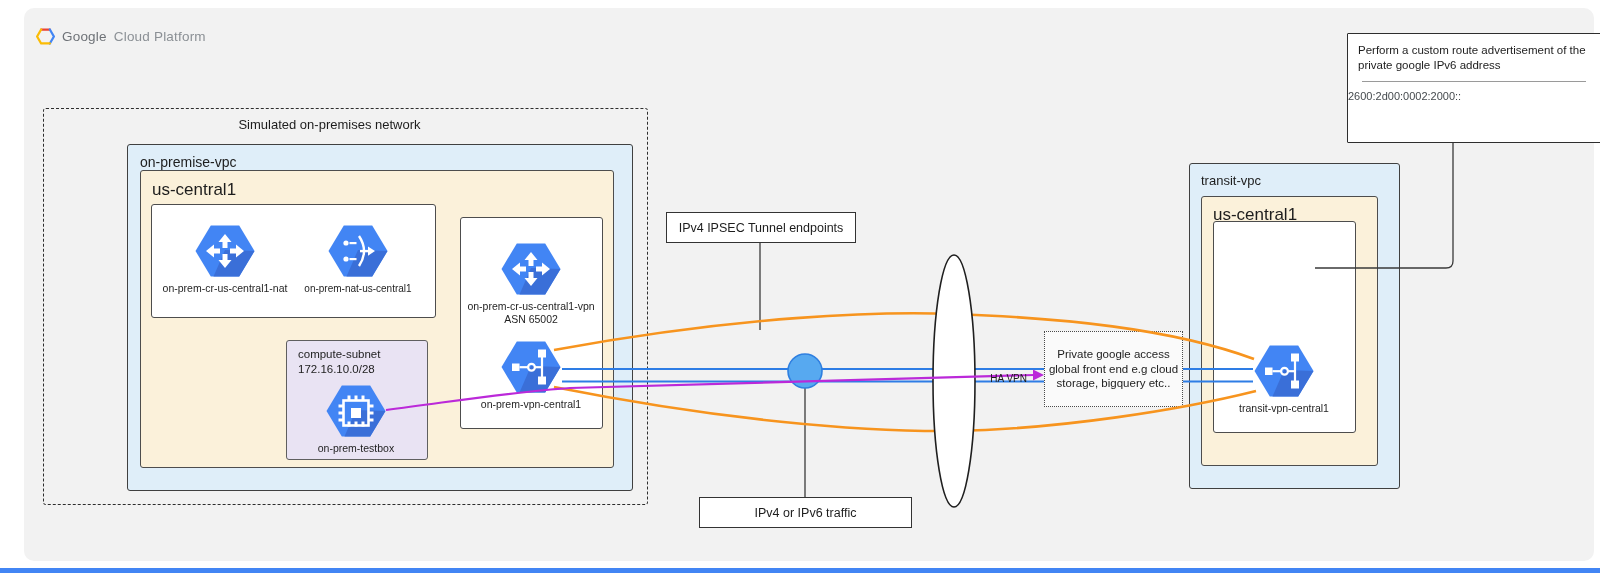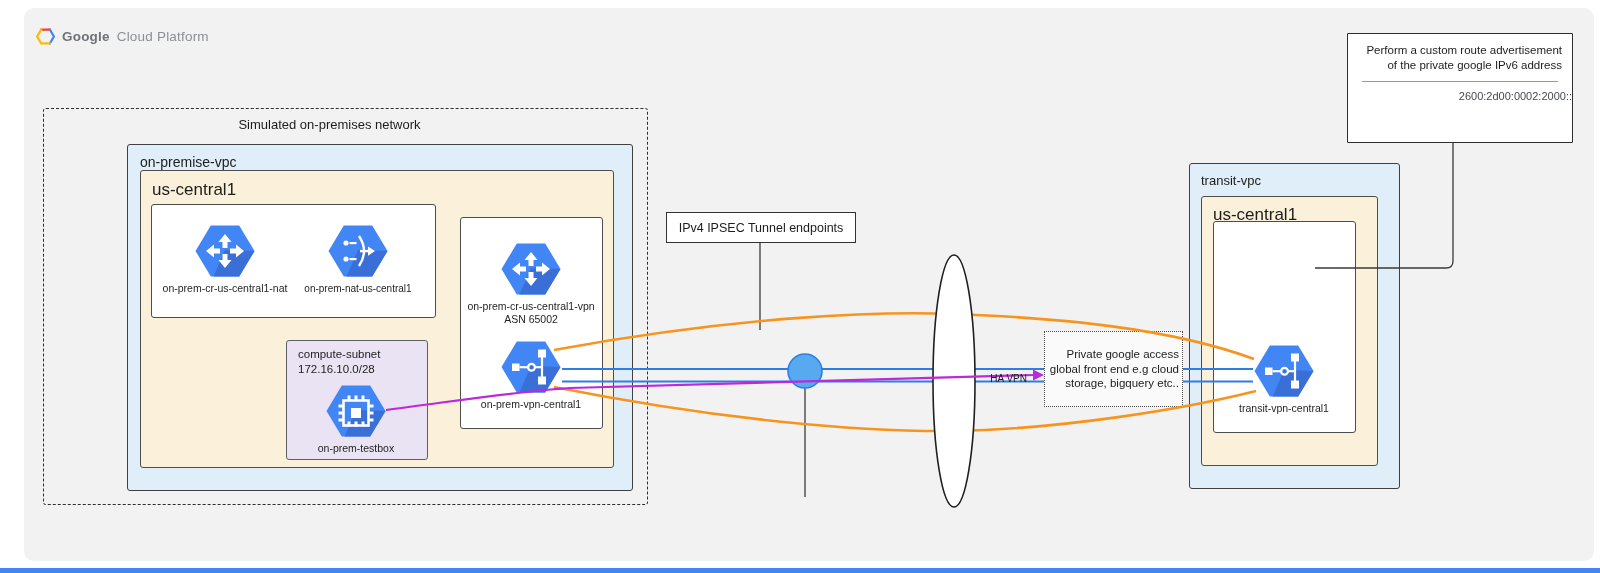--- a/index.html
+++ b/index.html
@@ -3,21 +3,21 @@
 <meta charset="utf-8">
 <style>
   html,body{margin:0;padding:0;background:#fff;}
   #canvas{position:relative;width:1600px;height:573px;background:#fff;overflow:hidden;
           font-family:"Liberation Sans",sans-serif;color:#202124;}
   .panel{position:absolute;left:24px;top:8px;width:1570px;height:553px;background:#f2f2f2;border-radius:10px;}
   .bottombar{position:absolute;left:0;top:568px;width:1600px;height:5px;background:#4285f4;}
 
   
   .brand{position:absolute;left:36px;top:28px;display:flex;align-items:center;gap:7px;}
-  .brand .g{font-size:13.5px;font-weight:700;color:#6e7277;letter-spacing:.2px;}
+  .brand .g{font-size:13.5px;font-weight:400;color:#6e7277;letter-spacing:.2px;}
   .brand .s{font-size:13.5px;color:#8b9095;letter-spacing:.2px;}
 
   
   .box{position:absolute;box-sizing:border-box;border-radius:3px;}
   .b-dashed{border:1.6px dashed #2e2e2e;background:transparent;}
   .b-blue{border:1.2px solid #404040;background:#dfeef9;}
   .b-tan{border:1.2px solid #4d4d4d;background:#fbf1da;}
   .b-white{border:1.2px solid #4d4d4d;background:#ffffff;}
   .b-purple{border:1.2px solid #5f5f5f;background:#e9e3f3;}
   .b-dotted{border:1.6px dotted #4a4a4a;background:#fafafa;}
@@ -31,25 +31,25 @@
   
   .node{position:absolute;text-align:center;}
   .node svg.hex{display:block;margin:0 auto;}
   .ncap{margin-top:3px;font-size:10.5px;line-height:13px;color:#1f1f1f;white-space:nowrap;}
 
   
   .midbox{position:absolute;box-sizing:border-box;background:#fff;border:1.2px solid #333;
           display:flex;align-items:center;justify-content:center;font-size:12.5px;color:#1d1d1d;}
 
   .pga{position:absolute;left:1044px;top:331px;width:139px;height:76px;box-sizing:border-box;
-       z-index:3;display:flex;align-items:center;justify-content:center;text-align:right;
+       z-index:3;display:flex;align-items:center;justify-content:center;text-align:center;
        font-size:11.5px;line-height:14.5px;color:#1d1d1d;padding:2px 3px;}
 
-  .note{position:absolute;left:1347px;top:33px;width:226px;height:110px;box-sizing:border-box;
-        text-align:right;z-index:1;}
+  .note{position:absolute;left:1347px;top:33px;width:254px;height:110px;box-sizing:border-box;
+        text-align:left;z-index:1;}
   .note .txt{margin:9px 10px 0 10px;font-size:11.5px;line-height:14.5px;color:#1d1d1d;}
   .note hr{border:none;border-top:1px solid #9a9a9a;margin:9px 14px 8px 14px;}
   .note .addr{font-size:11px;color:#454a4e;}
 
   .havpn{position:absolute;left:977px;top:373px;width:50px;text-align:right;font-size:10px;
          color:#1b1b1b;z-index:5;}
 
   svg.overlay{position:absolute;left:0;top:0;z-index:2;pointer-events:none;}
   svg.overlay.top{z-index:4;}
   .z1{z-index:1;}
@@ -176,20 +176,23 @@
         <rect x="38" y="37.5" width="8" height="8" stroke="none"></rect>
       </g>
     </svg>
     <div class="ncap">on-prem-vpn-central1</div>
   </div>
 
 
   <div class="midbox z1" style="left:666px;top:212px;width:190px;height:31px;">
     <span>IPv4 IPSEC Tunnel endpoints</span>
   </div>
+  <div class="midbox z1" style="left:699px;top:497px;width:213px;height:31px;">
+    <span>IPv4 or IPv6 traffic</span>
+  </div>
 
   <div class="box b-blue z1" style="left:1189px;top:163px;width:211px;height:326px;"></div>
   <div class="boxlabel z1" style="left:1201px;top:173px;font-size:13px;">transit-vpc</div>
 
   <div class="box b-tan z1" style="left:1201px;top:196px;width:177px;height:270px;"></div>
   <div class="boxlabel sm z1" style="left:1213px;top:205px;">us-central1</div>
 
   <div class="box b-white z1" style="left:1213px;top:221px;width:143px;height:212px;"></div>
 
 

